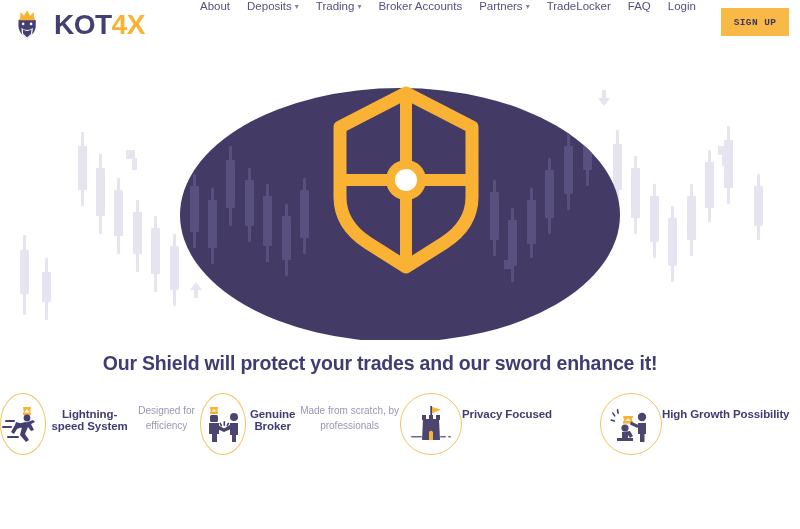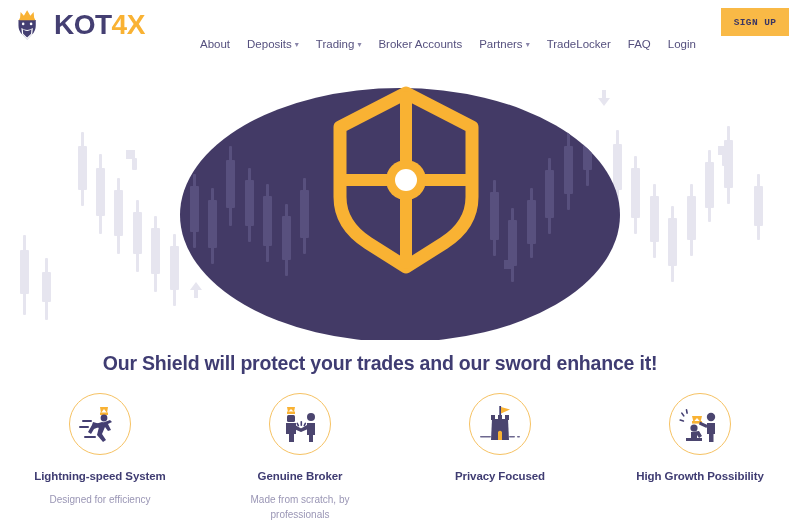--- a/index.html
+++ b/index.html
@@ -28,21 +28,21 @@
   .logo-mark { width: 36px; height: 36px; display: block; }
   .logo-text {
     font-size: 28px; font-weight: bold; letter-spacing: -0.5px;
     line-height: 1;
   }
   .logo-kot { color: #443f72; }
   .logo-4x { color: #f9b233; }
 
   .nav {
     position: absolute; left: 200px; top: 0; height: 50px;
-    display: flex; align-items: flex-end; gap: 17px;
+    display: flex; align-items: flex-start; gap: 17px;
   }
   .nav-item {
     font-size: 11.5px; color: #55507e; white-space: nowrap;
     display: flex; align-items: center; gap: 3px; cursor: pointer;
   }
   .caret { font-size: 8px; color: #8a86aa; line-height: 1; position: relative; top: 1px; }
 
   .signup-btn {
     position: absolute; right: 11px; top: 8px;
     width: 68px; height: 28px;
@@ -70,21 +70,21 @@
     font-size: 19.5px; font-weight: bold; color: #3f3c72;
     letter-spacing: -0.2px;
   }
 
   
   .features {
     position: absolute; top: 393px; left: 0;
     width: 800px;
     display: flex;
   }
-  .feature { width: 200px; display: flex; flex-direction: column; align-items: center; }
+  .feature { width: 200px; display: flex; flex-direction: row; }
   .feature-circle {
     width: 62px; height: 62px; border-radius: 50%;
     border: 1.3px solid #f6c263;
     display: flex; align-items: center; justify-content: center;
     background: #fff;
   }
   .feature-title {
     margin-top: 15px;
     font-size: 11.5px; font-weight: bold; color: #3f3c72;
     text-align: center; letter-spacing: -0.1px;

